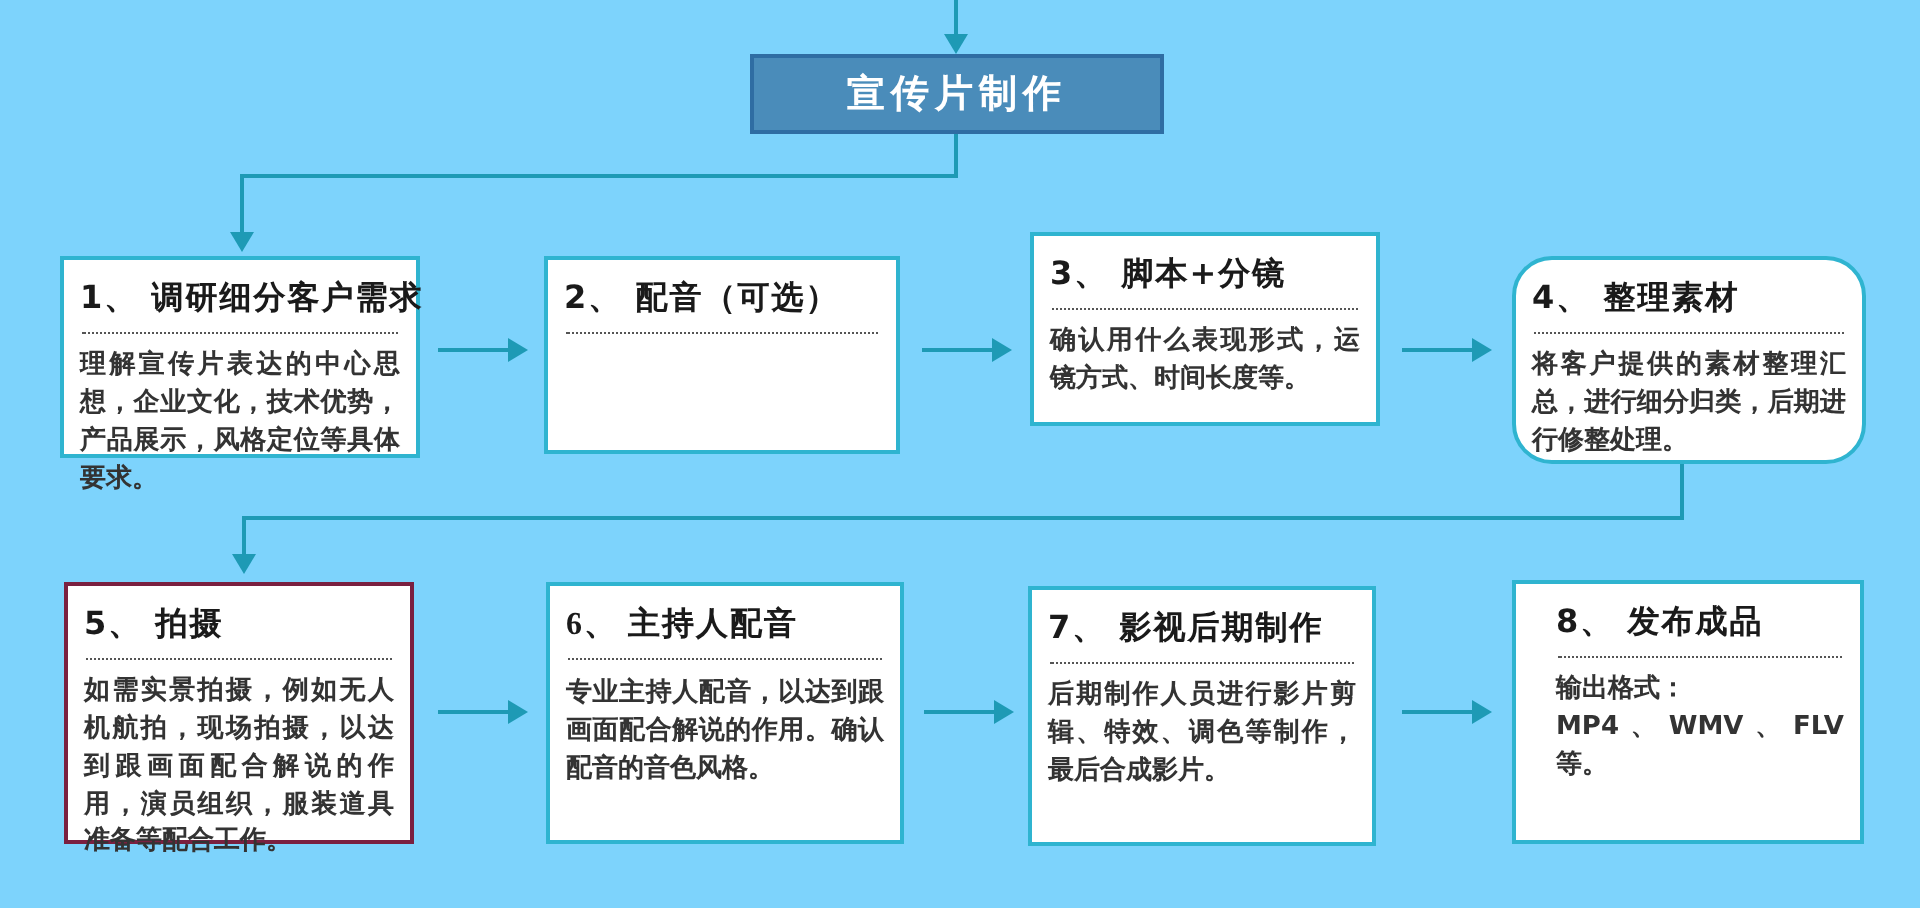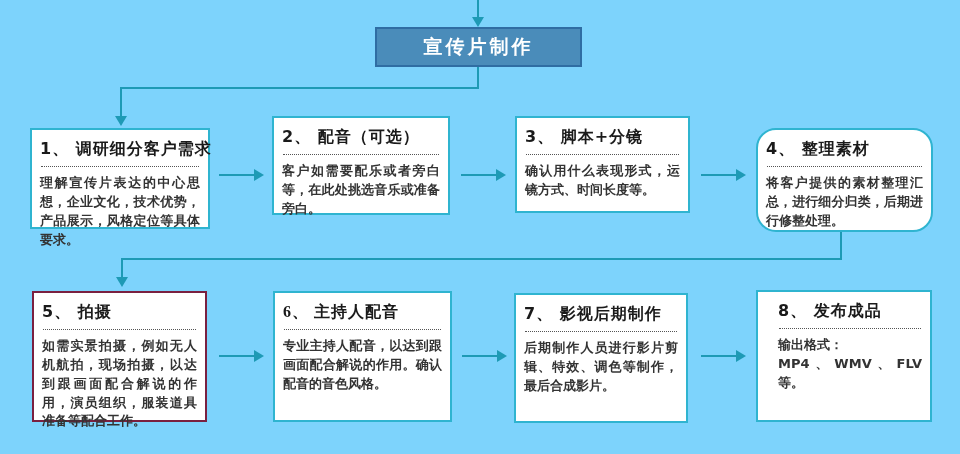--- a/index.html
+++ b/index.html
@@ -68,24 +68,23 @@
   <div class="seg v" style="left:477px;top:67px;height:22px;"></div>
   <div class="seg h" style="left:120px;top:87px;width:359px;"></div>
   <div class="seg v" style="left:120px;top:87px;height:30px;"></div>
   <div class="ah-down" style="left:115px;top:116px;"></div>
 
   <div class="step" style="left:30px;top:128px;width:180px;height:101px;">
     <div class="title">1、 调研细分客户需求</div>
     <div class="sep"></div>
     <div class="body">理解宣传片表达的中心思想，企业文化，技术优势，产品展示，风格定位等具体要求。</div>
   </div>
-  <div class="step" style="left:272px;top:116px;width:178px;height:99px;">
+  <div class="step" style="left:272px;top:128px;width:178px;height:99px;">
     <div class="title">2、 配音（可选）</div>
     <div class="sep"></div>
-    <div class="body">客户如需要配乐或者旁白等，在此处挑选音乐或准备旁白。</div>
   </div>
   <div class="step" style="left:515px;top:116px;width:175px;height:97px;">
     <div class="title">3、 脚本+分镜</div>
     <div class="sep"></div>
     <div class="body">确认用什么表现形式，运镜方式、时间长度等。</div>
   </div>
   <div class="step" style="left:756px;top:128px;width:177px;height:104px;border-radius:20px;">
     <div class="title">4、 整理素材</div>
     <div class="sep"></div>
     <div class="body">将客户提供的素材整理汇总，进行细分归类，后期进行修整处理。</div>

